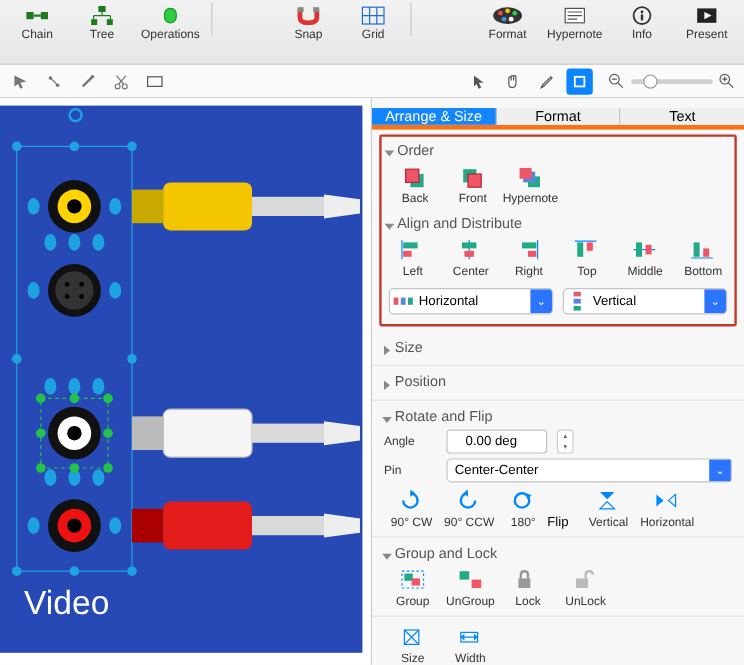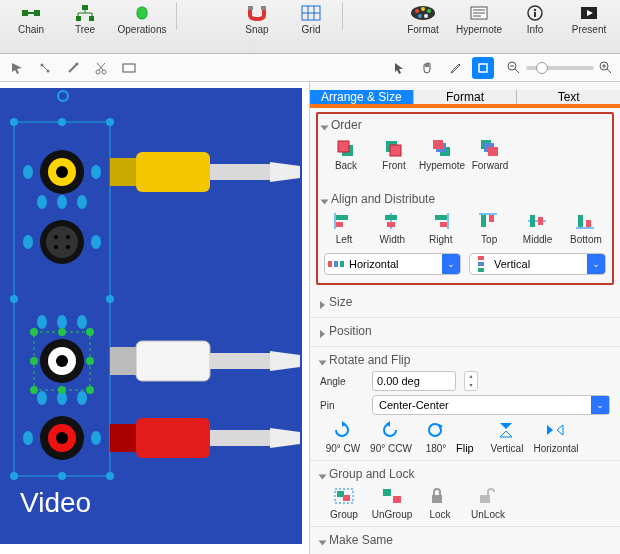--- a/index.html
+++ b/index.html
@@ -40,21 +40,21 @@
 .redbox { border:2px solid #c0392b; margin:4px 6px; padding:4px 4px 8px; border-radius:2px; }
 
 .dist-row { display:flex; gap:8px; margin-top:6px; padding:0 2px; }
 .dist-sel { flex:1; display:flex; align-items:center; background:#fff; border:1px solid #c4c4c4; border-radius:4px; height:22px; overflow:hidden; }
 .dist-sel .dsico { width:22px; display:flex; align-items:center; justify-content:center; }
 .dist-sel .dslbl { flex:1; font-size:11px; padding-left:2px; }
 .dist-sel .dschev { width:18px; background:#2a74ff; height:100%; display:flex; align-items:center; justify-content:center; color:#fff; font-size:9px; }
 
 .form-row { display:flex; align-items:center; gap:8px; margin:4px 0; }
 .form-row .flbl { width:44px; font-size:10px; color:#333; }
-.num-input { width:84px; height:20px; border:1px solid #c4c4c4; border-radius:3px; background:#fff; padding:0 4px; font-size:11px; display:flex; align-items:center; }
+.num-input { width:84px; height:20px; border:1px solid #c4c4c4; border-radius:3px; background:#fff; padding:0 15px; font-size:11px; display:flex; align-items:center; }
 .stepper { width:14px; height:20px; border:1px solid #ccc; border-radius:3px; background:#fff; display:flex; flex-direction:column; }
 .stepper div { flex:1; font-size:6px; text-align:center; color:#666; }
 .sel-full { flex:1; display:flex; align-items:center; background:#fff; border:1px solid #c4c4c4; border-radius:4px; height:20px; }
 .sel-full .sfl { flex:1; padding:0 6px; font-size:11px; }
 .sel-full .sfc { width:18px; background:#2a74ff; height:100%; display:flex; align-items:center; justify-content:center; color:#fff; font-size:9px; }
 
 svg { display:block; }
 </style>
 </head>
 <body>
@@ -362,33 +362,23 @@
         <div class="icon-btn">
             <span class="ibx">
               <svg width="22" height="20">
                 <rect x="9" y="9" width="10" height="9" fill="#2a8"></rect>
                 <rect x="5" y="5" width="10" height="9" fill="#58d"></rect>
                 <rect x="2" y="2" width="10" height="9" fill="#e56"></rect>
               </svg>
             </span>
             <span class="il">Hypernote</span>
           </div>
-        <div class="icon-btn">
-            <span class="ibx">
-              <svg width="22" height="20">
-                <rect x="2" y="2" width="10" height="9" fill="#2a8"></rect>
-                <rect x="5" y="5" width="10" height="9" fill="#58d"></rect>
-                <rect x="9" y="9" width="10" height="9" fill="#e56"></rect>
-              </svg>
-            </span>
-            <span class="il">Forward</span>
-          </div>
-      </div>
-
-      <div class="sect-hdr" style="margin-top:19px">
+      </div>
+
+      <div class="sect-hdr" style="margin-top:6px">
         <span class="tri down"></span>
         <span>Align and Distribute</span>
       </div>
       <div class="icon-row" style="justify-content:space-between">
         <div class="icon-btn" style="width:44px">
             <span class="ibx">
               <svg width="20" height="18">
                 <line x1="2" y1="1" x2="2" y2="17" stroke="#08f"></line>
                 <rect x="3" y="3" width="12" height="5" fill="#2a8"></rect>
                 <rect x="3" y="10" width="7" height="5" fill="#e56"></rect>
@@ -397,21 +387,21 @@
             <span class="il">Left</span>
           </div>
         <div class="icon-btn" style="width:44px">
             <span class="ibx">
               <svg width="20" height="18">
                 <line x1="10" y1="1" x2="10" y2="17" stroke="#08f"></line>
                 <rect x="4" y="3" width="12" height="5" fill="#2a8"></rect>
                 <rect x="6" y="10" width="8" height="5" fill="#e56"></rect>
               </svg>
             </span>
-            <span class="il">Width</span>
+            <span class="il">Center</span>
           </div>
         <div class="icon-btn" style="width:44px">
             <span class="ibx">
               <svg width="20" height="18">
                 <line x1="18" y1="1" x2="18" y2="17" stroke="#08f"></line>
                 <rect x="5" y="3" width="12" height="5" fill="#2a8"></rect>
                 <rect x="10" y="10" width="7" height="5" fill="#e56"></rect>
               </svg>
             </span>
             <span class="il">Right</span>
@@ -599,24 +589,20 @@
                 <rect x="3" y="8" width="10" height="8" fill="#bbb"></rect>
                 <path d="M11 8 L11 5 Q11 2 14 2 Q17 2 17 5" fill="none" stroke="#bbb" stroke-width="2"></path>
               </svg>
             </span>
             <span class="il">UnLock</span>
           </div>
       </div>
     </div>
 
     <div class="sect">
-      <div class="sect-hdr">
-          <span class="tri down"></span>
-          <span>Make Same</span>
-        </div>
       <div class="icon-row">
         <div class="icon-btn">
             <span class="ibx">
               <svg width="20" height="18">
                 <rect x="4" y="3" width="12" height="12" fill="none" stroke="#08f"></rect>
                 <line x1="4" y1="3" x2="16" y2="15" stroke="#08f"></line>
                 <line x1="16" y1="3" x2="4" y2="15" stroke="#08f"></line>
               </svg>
             </span>
             <span class="il">Size</span>

